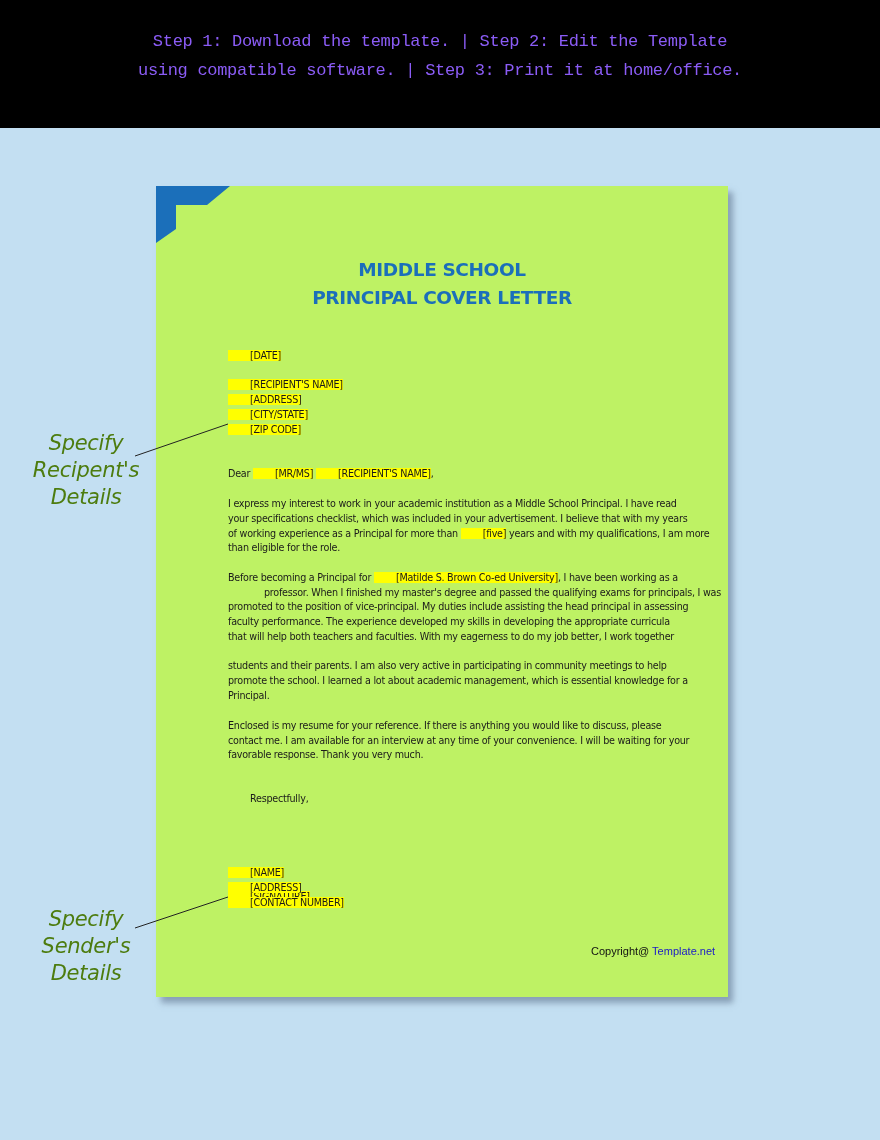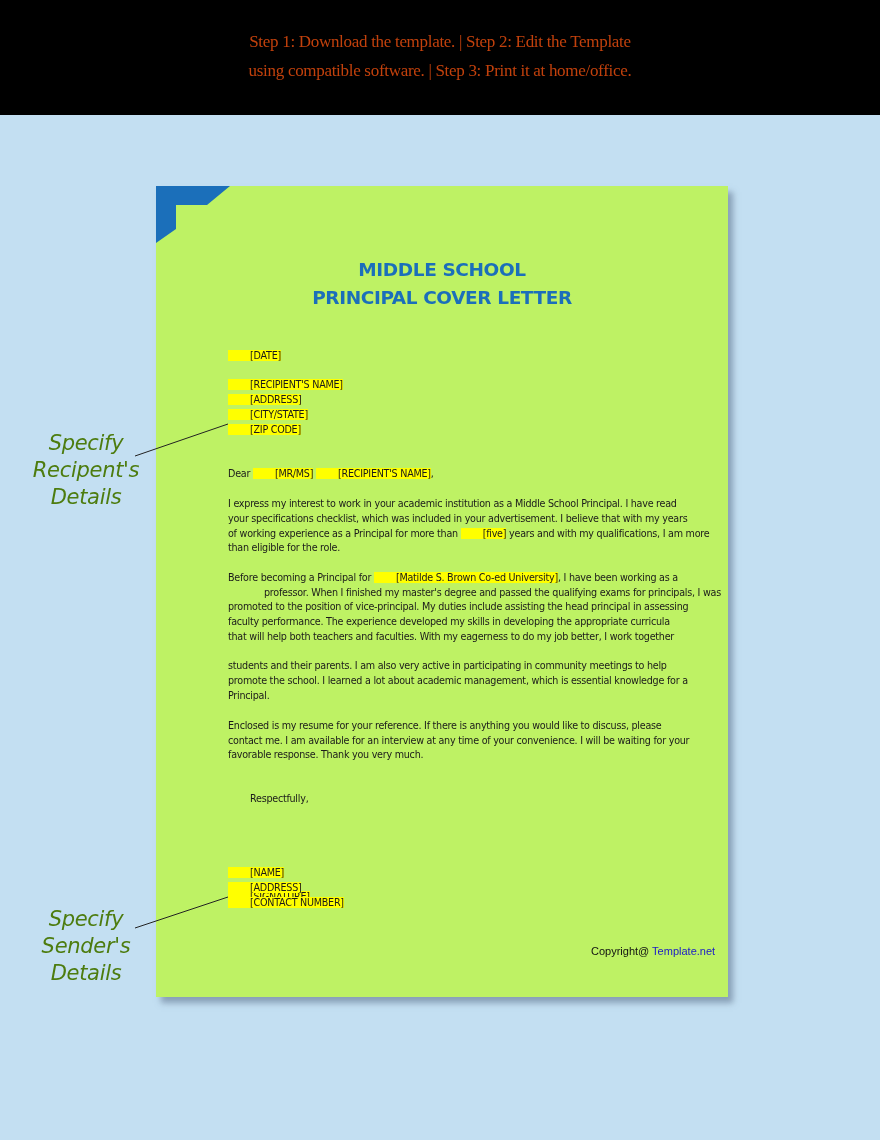--- a/index.html
+++ b/index.html
@@ -3,25 +3,25 @@
 <meta charset="utf-8">
 <style>
   * { margin: 0; padding: 0; box-sizing: border-box; }
   html, body { width: 880px; height: 1140px; overflow: hidden; }
   body {
     background: #c3dff2;
     position: relative;
     font-family: "Liberation Sans", sans-serif;
   }
   .top-banner {
-    position: absolute; left: 0; top: 0; width: 880px; height: 115px;
+    position: absolute; left: 0; top: 0; width: 880px; height: 128px;
     background: #000000;
-    color: #c2410c;
+    color: #8b5cf6;
     text-align: center;
-    font-family: Liberation Serif, serif;
+    font-family: Liberation Mono, monospace;
     font-size: 17px;
     letter-spacing: -0.3px;
   }
   .top-banner .line {
     position: absolute; left: 0; width: 880px; text-align: center; line-height: 20px;
   }
   .top-banner .line1 { top: 32px; }
   .top-banner .line2 { top: 61px; }
 
   .page {

